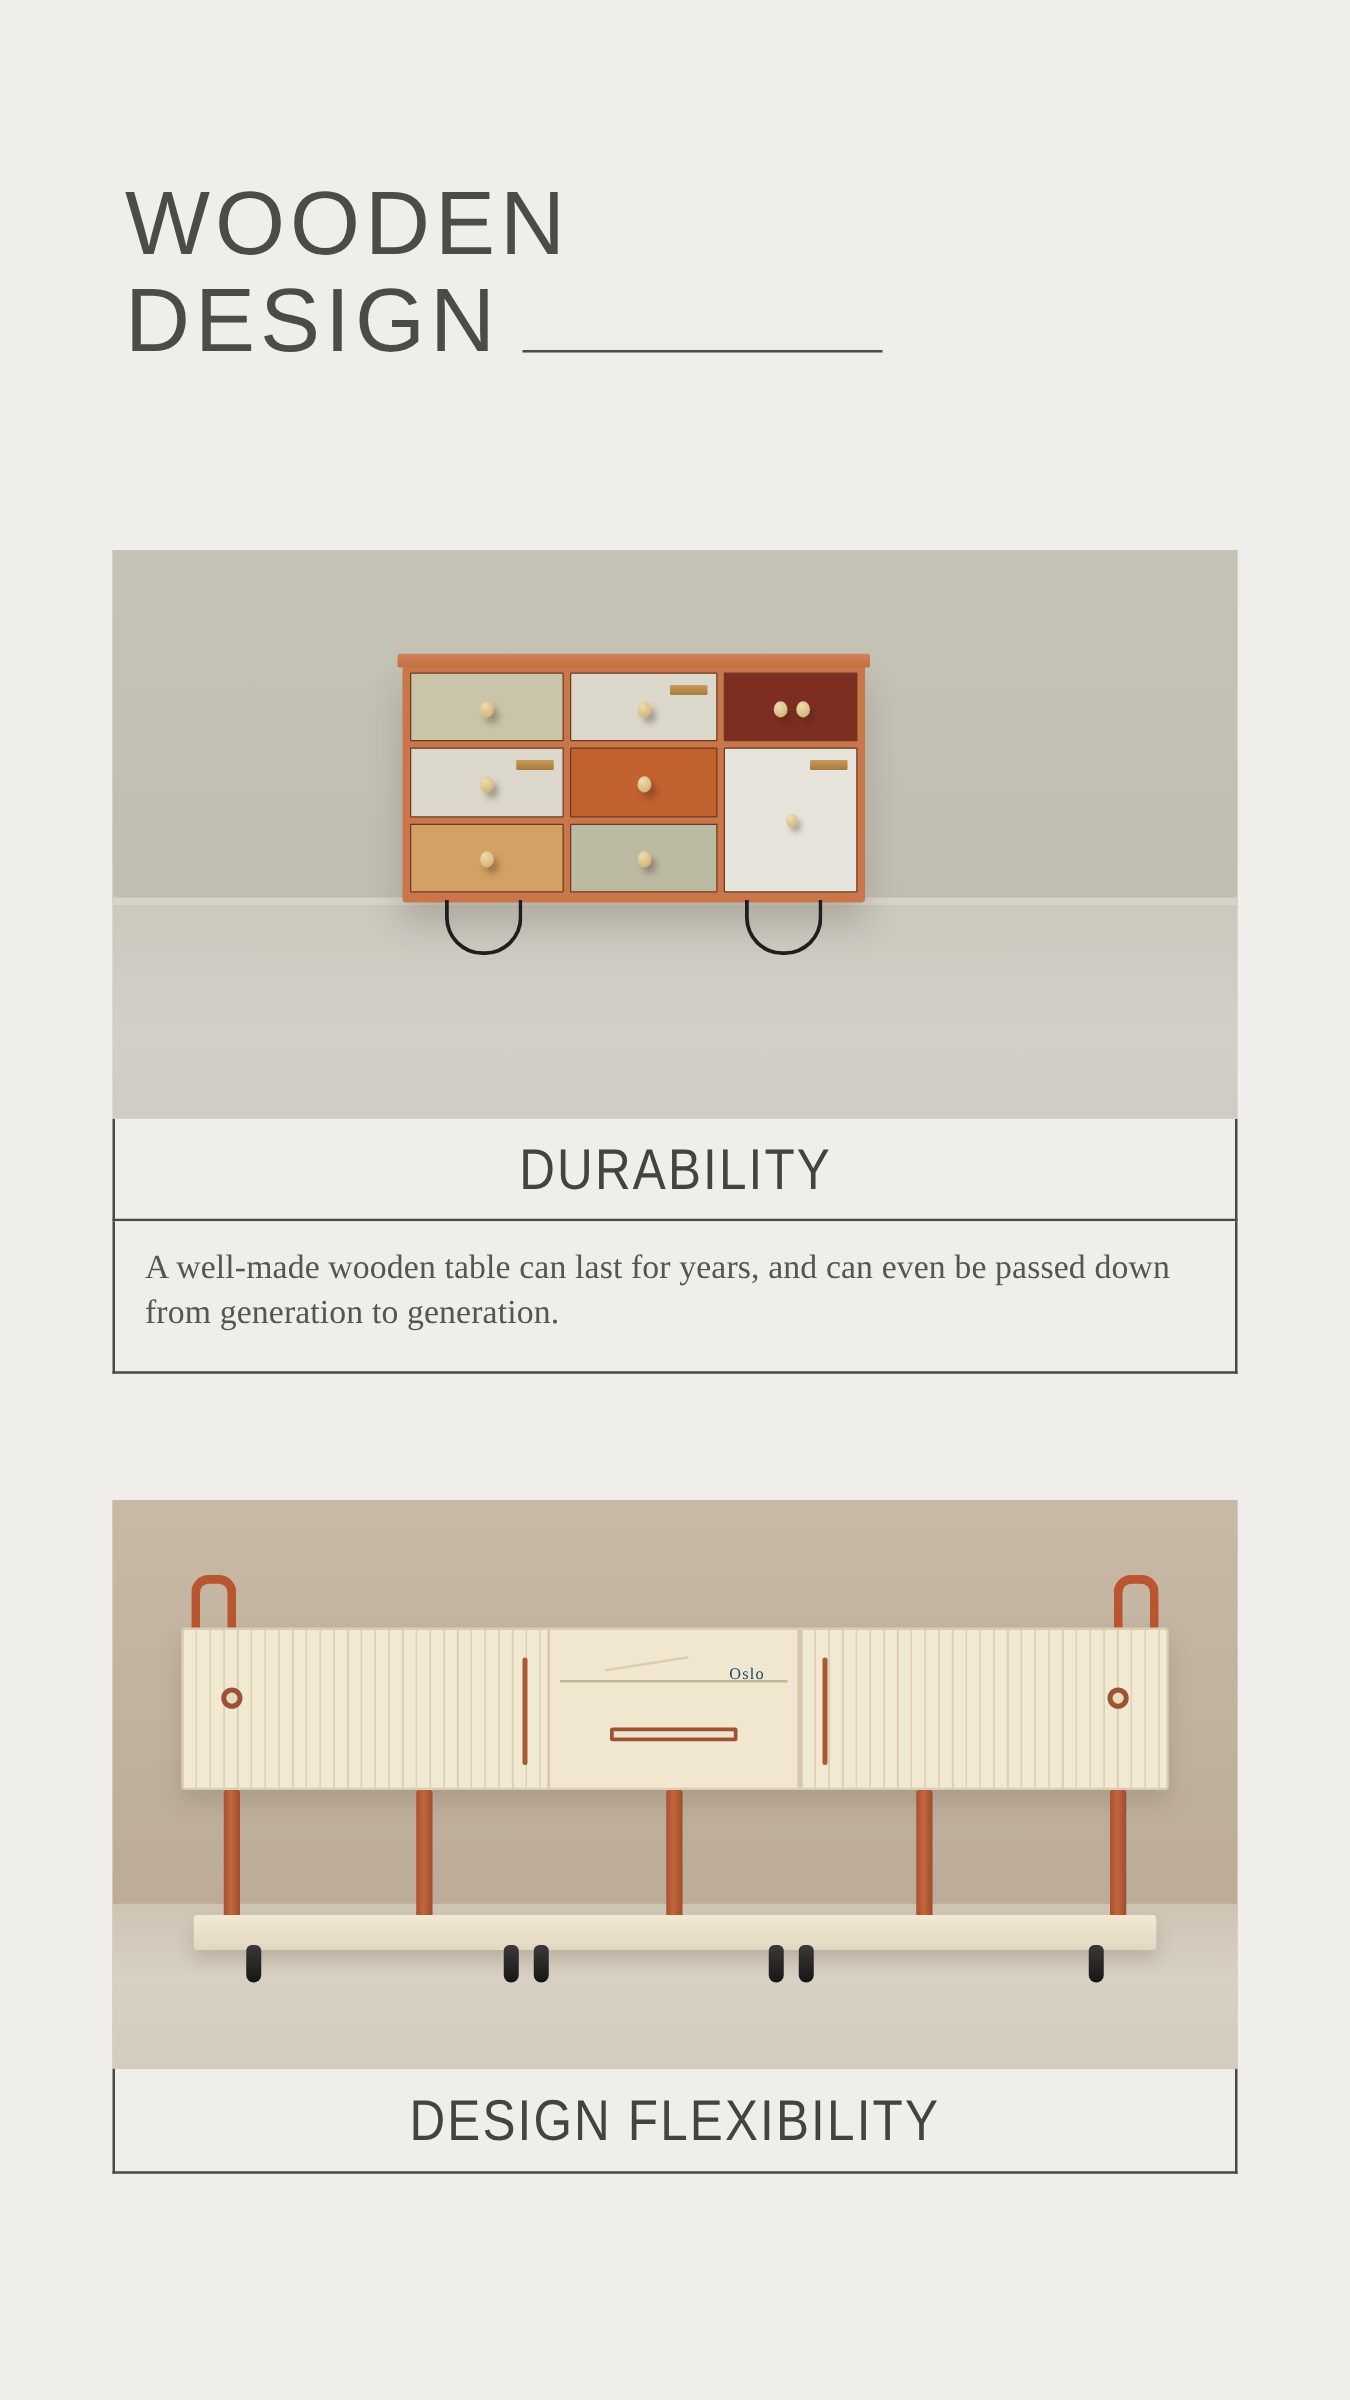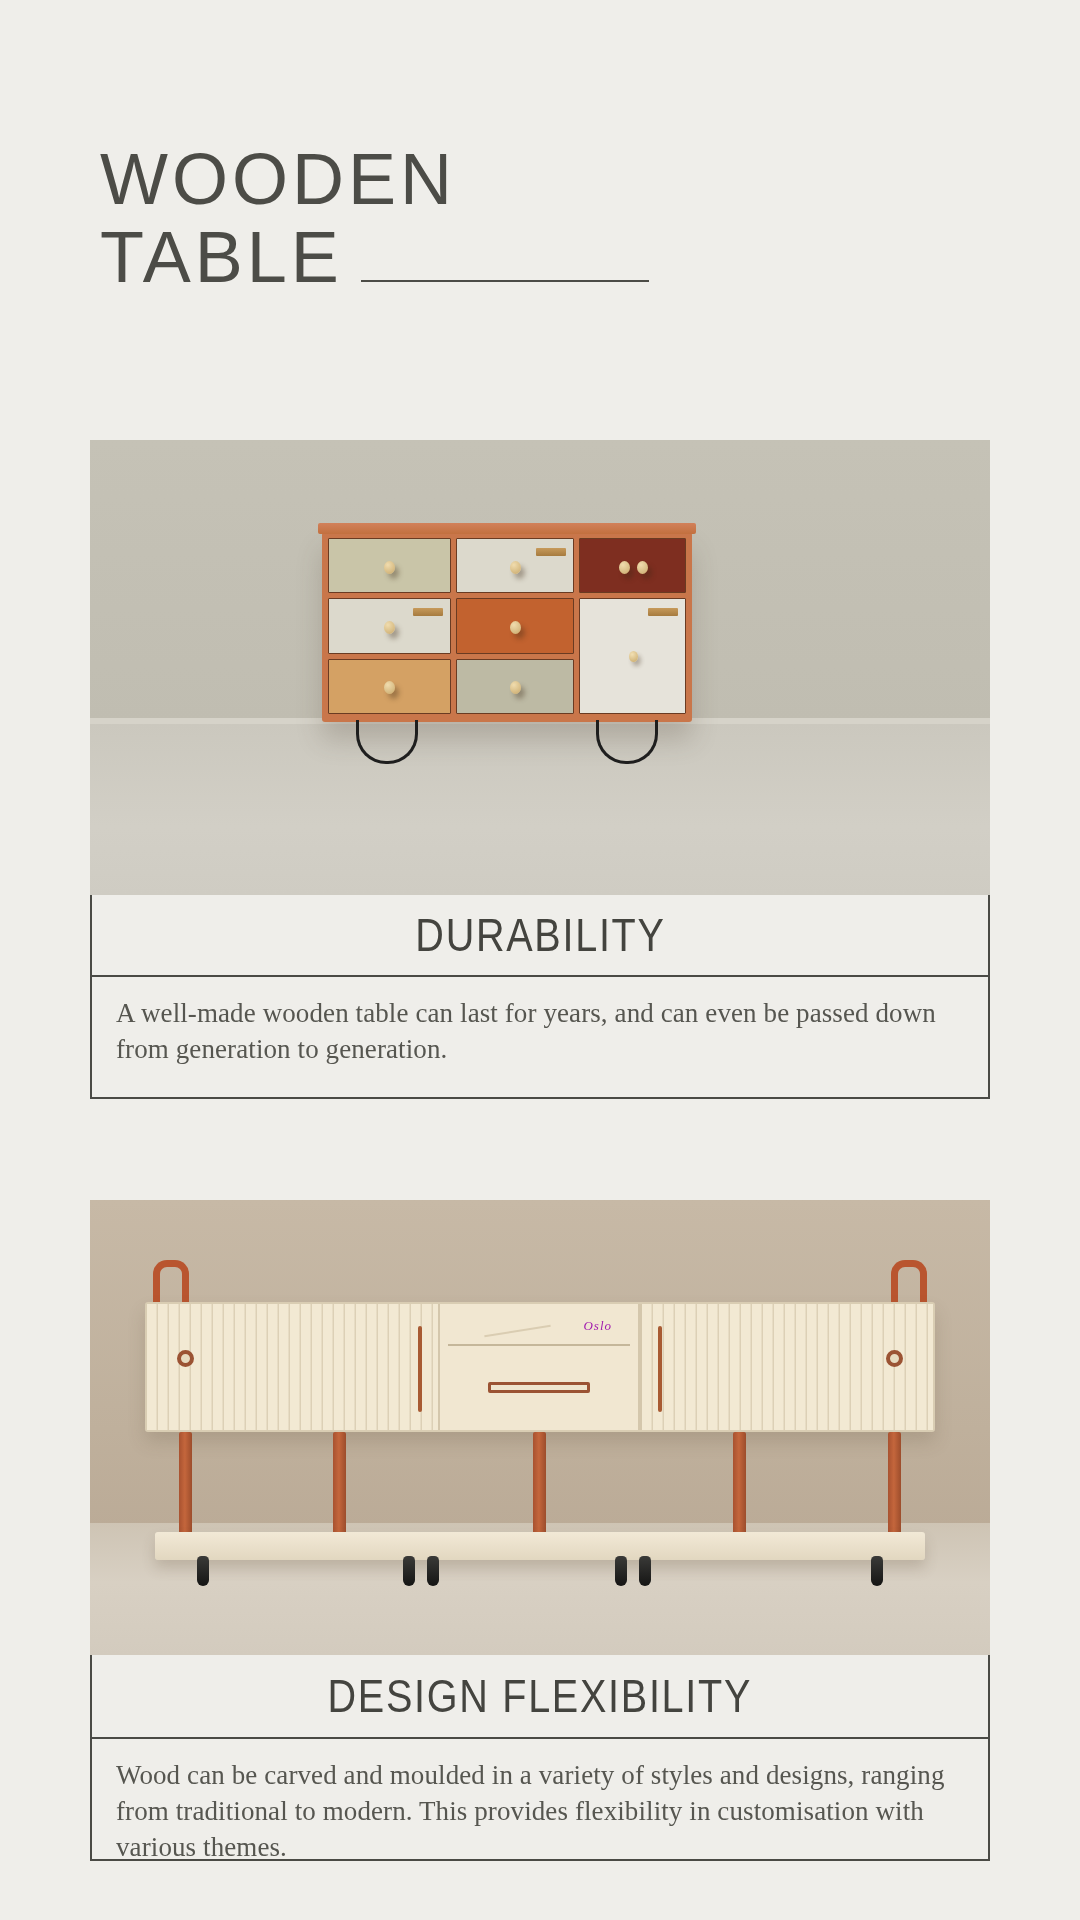--- a/index.html
+++ b/index.html
@@ -195,23 +195,23 @@
   .sb-vbar.r { right:16px; }
   .sb-vbar.l { left:16px; }
   .sb-drawer-line {
     position:absolute; left:8px; right:8px; top:40px; height:2px; background:#C5B79A;
   }
   .sb-drawer-pull {
     position:absolute; left:24%; width:52%; top:78px; height:11px;
     border:3px solid #9B5333; background:#EFE5CE; border-radius:2px;
   }
   .sb-script {
-    position:absolute; right:26px; top:14px;
+    position:absolute; right:26px; top:27px;
     font-family:"Liberation Serif", serif;
-    font-style:italic; font-size:13px; color:#a21caf; letter-spacing:1px;
+    font-size:13px; color:#0c4a6e; letter-spacing:1px;
   }
   .sb-diag {
     position:absolute; left:22%; top:26px; width:34%; height:2px;
     background:#DACDB2; transform:rotate(-9deg);
   }
   .sb-leg {
     position:absolute; top:172px; width:13px; height:108px;
     background:linear-gradient(90deg,#A85230,#C4663C 45%,#9C4D2C);
     border-radius:2px;
   }
@@ -226,21 +226,21 @@
     background:linear-gradient(180deg,#3A3A38,#151514);
     border-radius:6px 6px 8px 8px;
   }
 </style>
 </head>
 <body>
 
 <div id="header">
   <div class="title-line">WOODEN</div>
   <div class="title-row">
-    <div class="title-line">TABLE</div>
+    <div class="title-line">DESIGN</div>
     <div id="title-rule"></div>
   </div>
 </div>
 
 <div class="card" id="card-durability">
 
   <div class="photo" id="photo-durability">
     <div class="wall"></div>
     <div class="skirting"></div>
     <div class="floor"></div>
@@ -334,16 +334,13 @@
       <div class="caster" style="left:470px"></div>
       <div class="caster" style="left:494px"></div>
       <div class="caster" style="right:52px"></div>
     </div>
   </div>
 
   <div class="heading-box tall">
     <div class="heading-text">DESIGN FLEXIBILITY</div>
   </div>
 
-  <div class="body-box" id="body-flexibility">
-    <div class="body-text">Wood can be carved and moulded in a variety of styles and designs, ranging from traditional to modern. This provides flexibility in customisation with various themes.</div>
-  </div>
 </div>
 
 </body></html>

